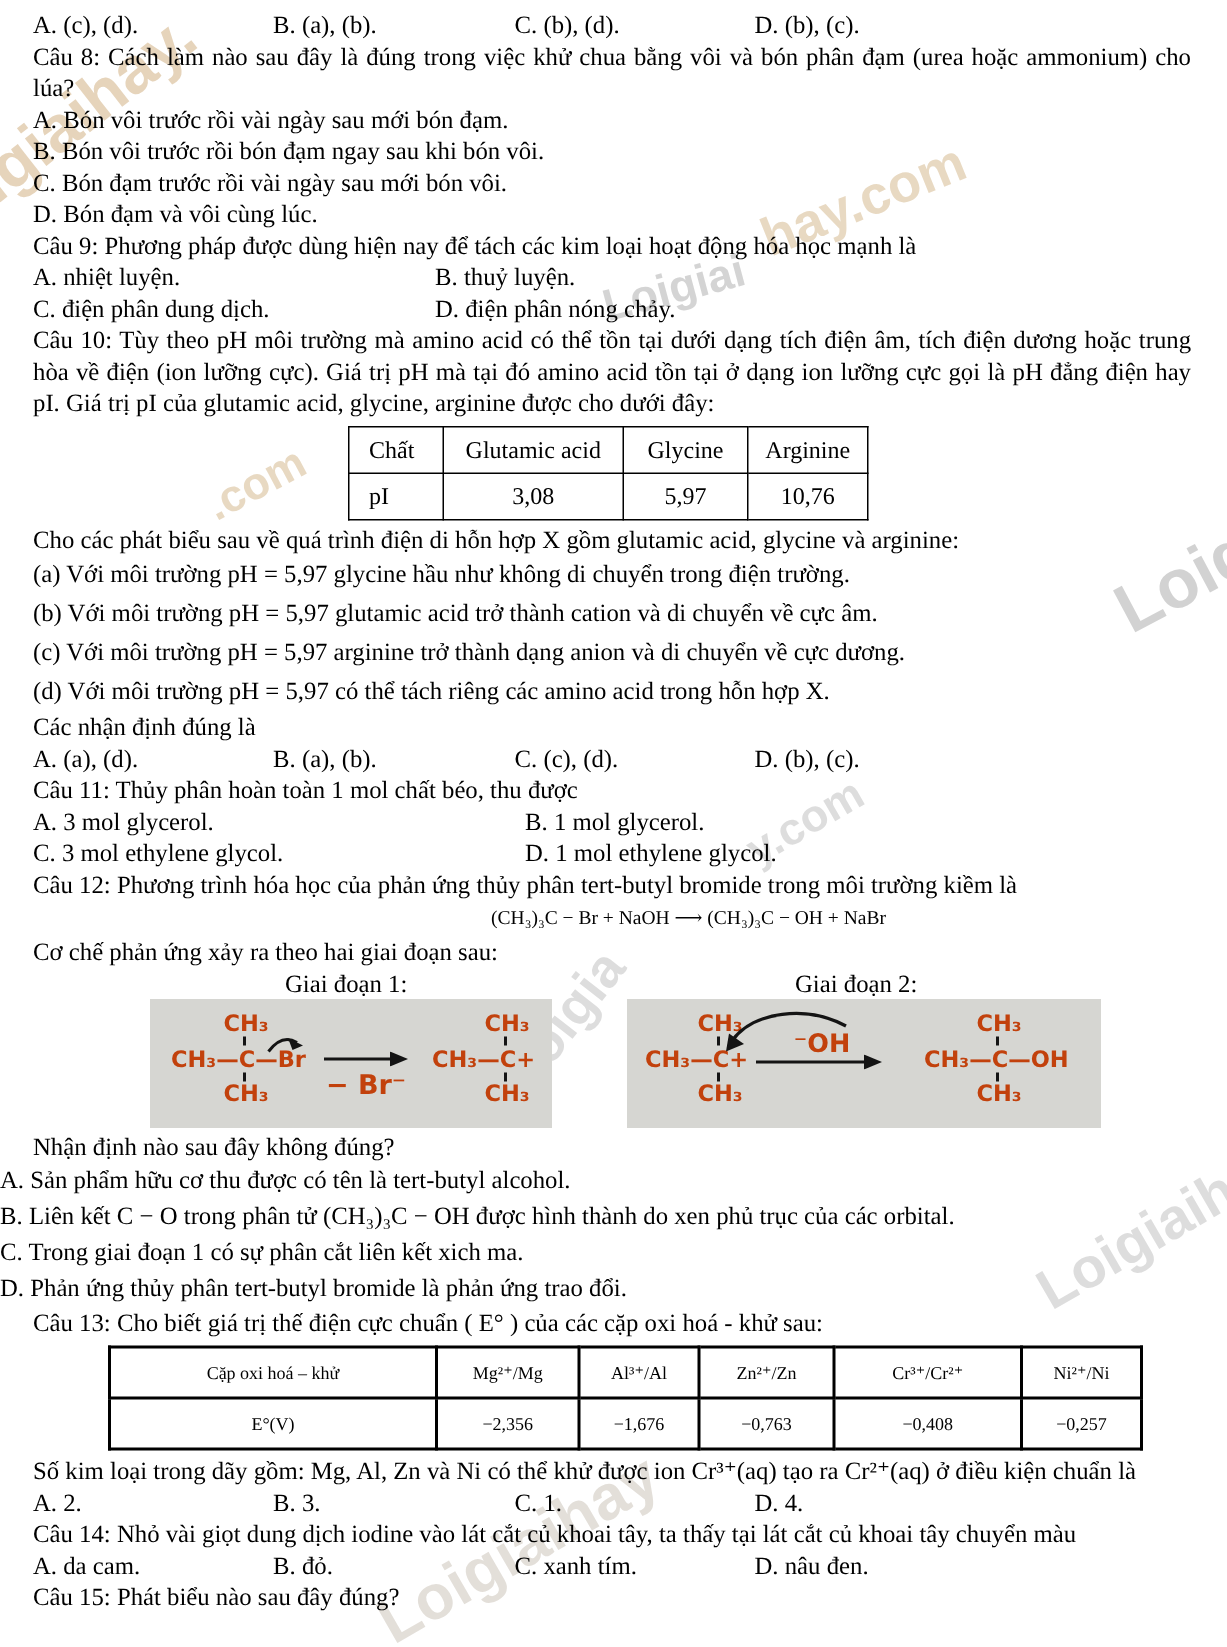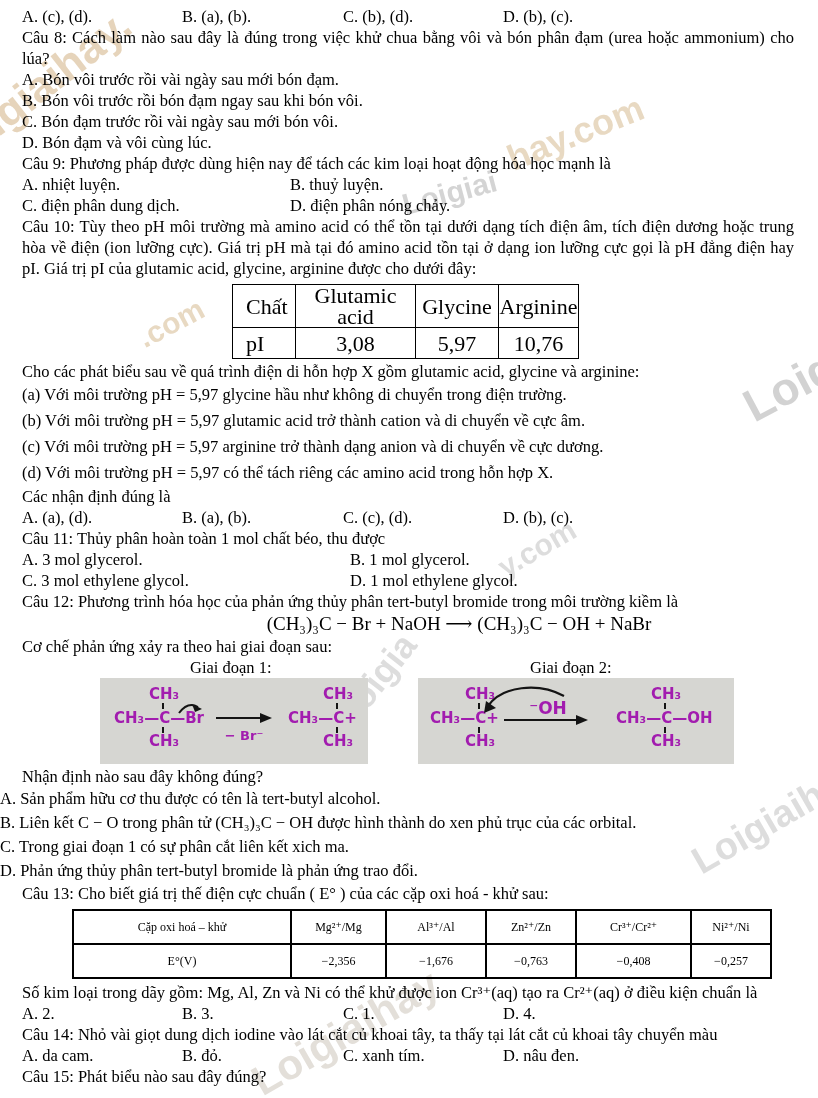--- a/index.html
+++ b/index.html
@@ -9,42 +9,42 @@
   .q{margin:0 24px 0 22px;text-align:justify}
   .q b{font-weight:normal}
   .optline{margin-left:22px;height:21px;white-space:nowrap}
   .optline24{height:24px;line-height:24px;white-space:nowrap}
   .optrow{position:relative;height:21px}
   .optrow .opt{position:absolute;top:0;white-space:nowrap}
   .stmt{margin-left:22px;height:26px;line-height:26px;white-space:nowrap}
   table{border-collapse:collapse}
   .t1{margin:5px 0 2px 232px}
   .t1 th,.t1 td{border:1.8px solid #000;font-weight:normal;height:31px;
-     text-align:center;font-size:22px}
+     text-align:center;font-size:16px}
   .t1 .c0{width:63px;text-align:left;padding-left:13px}
   .t1 .c1{width:120px}.t1 .c2{width:83px}.t1 .c3{width:80px}
   .t2{margin:5px 0 3px 72px}
   .t2 th,.t2 td{border:2px solid #000;font-weight:normal;height:34px;
      text-align:center;font-size:12px}
-  .t2 .c0{width:218px}.t2 .c1{width:95px}.t2 .c2{width:100px}
-  .t2 .c3{width:90px}.t2 .c4{width:115px}.t2 .c5{width:80px}
+  .t2 .c0{width:218px}.t2 .c1{width:95px}.t2 .c2{width:80px}
+  .t2 .c3{width:90px}.t2 .c4{width:125px}.t2 .c5{width:80px}
   .eq{width:718px;margin-left:100px;height:24px;line-height:24px;
-      text-align:center;font-size:19px}
+      text-align:center;font-size:13px}
   .stagelabels{position:relative;height:19px}
   .stagelabels span{position:absolute;top:0;white-space:nowrap}
   .mech-row{position:relative;height:88px;margin-top:2px}
   .mbox{position:absolute;top:0;height:86px;background:#d6d6d2;
         font-family:"DejaVu Sans","Liberation Sans",sans-serif;
-        font-weight:bold;font-size:15px;color:#a21caf}
+        font-weight:bold;font-size:15px;color:#c2410c}
   .mol{position:absolute;top:8px;line-height:normal}
   .mol .sub{height:17px;line-height:17px;padding-left:35px;white-space:nowrap}
   .mol .mid{height:18px;line-height:18px;white-space:nowrap}
   .mol .vb{width:2px;height:6px;background:#151515;margin-left:48px}
   .mbox svg{position:absolute}
-  .alabel{position:absolute;font-size:13px;text-align:center;white-space:nowrap}
+  .alabel{position:absolute;font-size:18px;text-align:center;white-space:nowrap}
   .wm{position:absolute;font-family:"Liberation Sans",sans-serif;font-weight:bold;
       white-space:nowrap;transform-origin:0 0;pointer-events:none;z-index:0}
   .content{position:relative;z-index:1}
 </style>
 </head>
 <body>
 
 <span class="wm" style="left:-60px;top:150px;font-size:44px;color:rgba(205,170,120,.5);transform:rotate(-38deg)">Loigiaihay.</span>
 <span class="wm" style="left:505px;top:150px;font-size:36px;color:rgba(205,170,120,.45);transform:rotate(-22deg)">hay.com</span>
 <span class="wm" style="left:400px;top:195px;font-size:30px;color:rgba(170,170,170,.5);transform:rotate(-15deg)">Loigiai</span>

